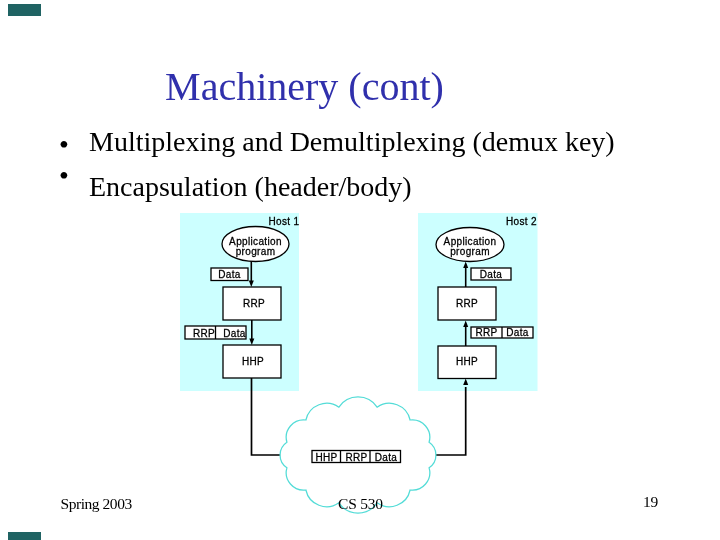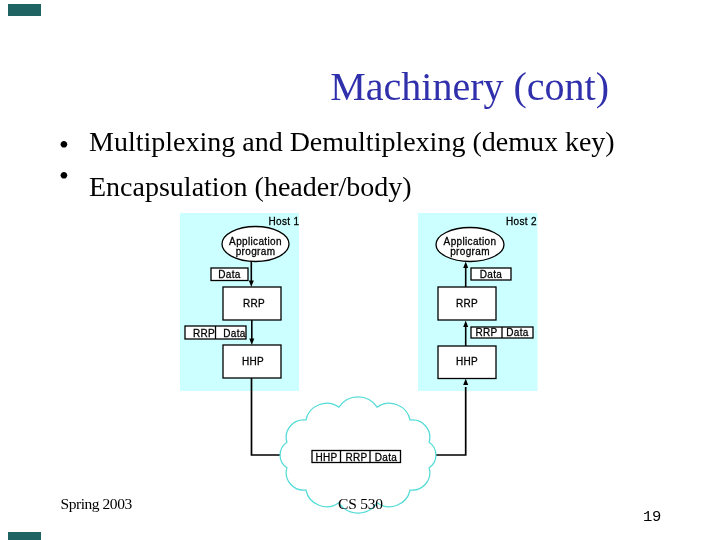--- a/index.html
+++ b/index.html
@@ -1,19 +1,19 @@
 <!DOCTYPE html>
 <html><head>
 <meta charset="utf-8">
 <style>
   html,body{margin:0;padding:0;}
   body{width:720px;height:540px;position:relative;background:#ffffff;overflow:hidden;
        font-family:"Liberation Serif", serif;}
   .abs{position:absolute;}
-  #title{left:0;top:63px;width:609px;text-align:right;font-size:40px;color:#3030AC;}
+  #title{left:0;top:63px;width:609px;text-align:center;font-size:40px;color:#3030AC;}
   .bullet{font-size:28px;color:#000;}
   #mark-top{left:8px;top:4px;width:33px;height:12px;background:#1F6363;}
   #mark-bot{left:8px;top:532px;width:33px;height:8px;background:#1F6363;}
   .foot{font-size:15.5px;color:#000;letter-spacing:-0.2px;}
   svg text{font-family:"Liberation Sans", sans-serif;fill:#000;letter-spacing:0.35px;stroke:#000;stroke-width:0.28px;}
 </style>
 </head>
 <body>
 <div class="abs" id="mark-top"></div>
 <div class="abs" id="mark-bot"></div>
@@ -75,13 +75,13 @@
   <rect x="312" y="450.5" width="88.5" height="12" fill="#fff" stroke="#000" stroke-width="1.3"></rect>
   <line x1="340.5" y1="450.5" x2="340.5" y2="462.5" stroke="#000" stroke-width="1.3"></line>
   <line x1="370" y1="450.5" x2="370" y2="462.5" stroke="#000" stroke-width="1.3"></line>
   <text x="326.5" y="460.5" text-anchor="middle" font-size="10">HHP</text>
   <text x="356.5" y="460.5" text-anchor="middle" font-size="10">RRP</text>
   <text x="386" y="460.5" text-anchor="middle" font-size="10">Data</text>
 </svg>
 
 <div class="abs foot" style="left:60.5px;top:494.5px;letter-spacing:-0.45px;">Spring 2003</div>
 <div class="abs foot" style="left:338px;top:494.5px;">CS 530</div>
-<div class="abs foot" style="left:643px;top:508px;font-family:Liberation Mono, monospace;">19</div>
+<div class="abs foot" style="left:643px;top:493px;">19</div>
 
 </body></html>

